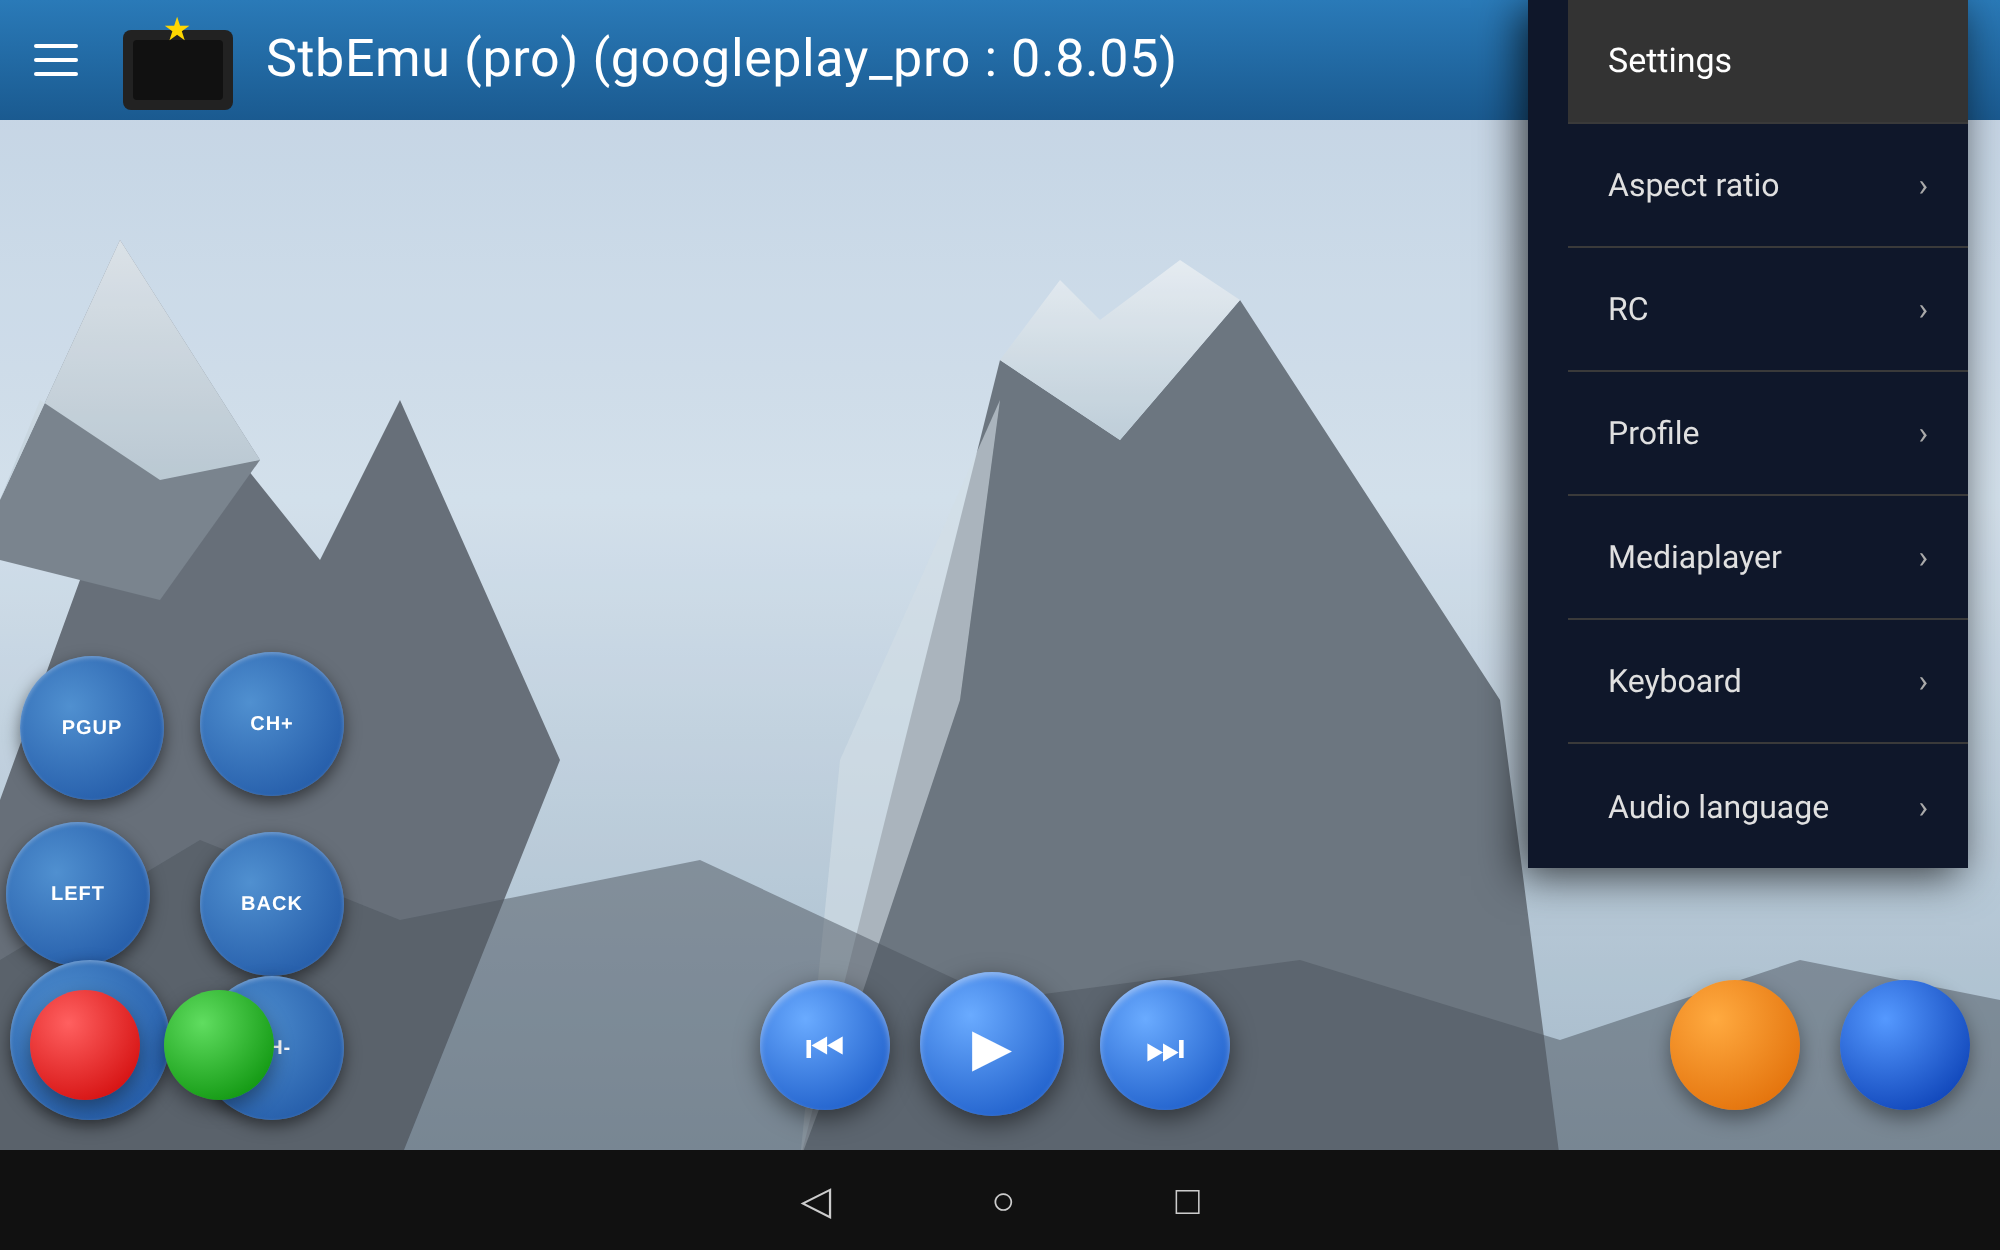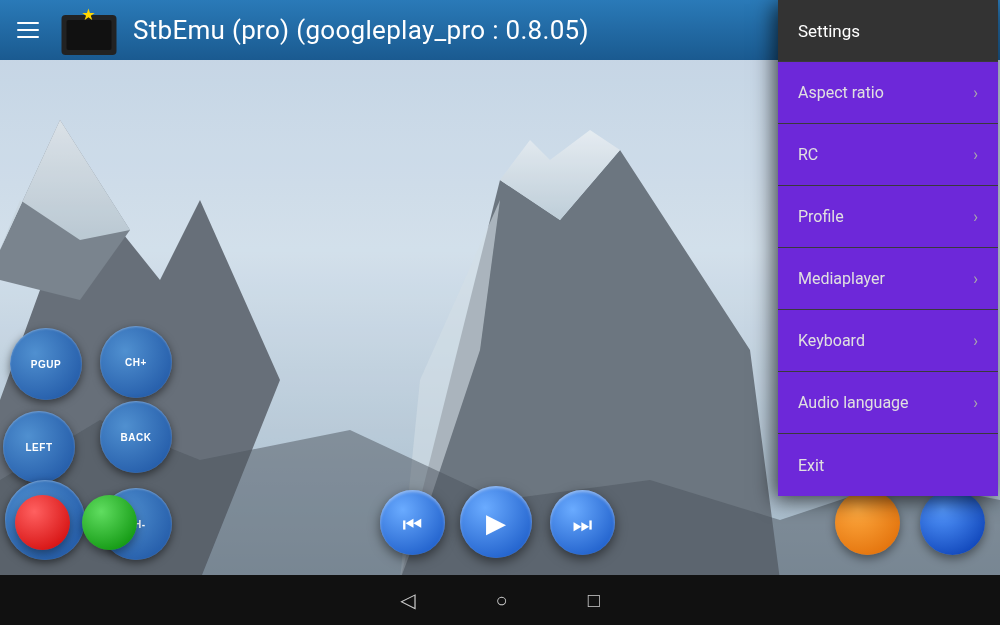--- a/index.html
+++ b/index.html
@@ -154,21 +154,21 @@
       cursor: pointer;
       pointer-events: all;
       box-shadow: 0 3px 8px rgba(0,0,0,0.5), inset 0 1px 2px rgba(255,255,255,0.3);
       border: none;
       letter-spacing: 0.5px;
     }
 
     #btn-pgup   { width: 72px; height: 72px; bottom: 165px; left: 10px; }
     #btn-chplus { width: 72px; height: 72px; bottom: 167px; left: 100px; }
     #btn-left   { width: 72px; height: 72px; bottom: 82px;  left: 3px; }
-    #btn-back   { width: 72px; height: 72px; bottom: 92px;  left: 100px; }
+    #btn-back   { width: 72px; height: 72px; bottom: 77px;  left: 100px; }
     #btn-pgdown { width: 80px; height: 80px; bottom: 5px;   left: 5px; font-size: 10px; }
     #btn-chminus{ width: 72px; height: 72px; bottom: 5px;   left: 100px; }
 
     
     .media-btn {
       position: absolute;
       border-radius: 50%;
       pointer-events: all;
       cursor: pointer;
     }
@@ -230,25 +230,26 @@
       border-radius: 50%;
       pointer-events: all;
       cursor: pointer;
       box-shadow: 0 4px 10px rgba(0,0,0,0.4);
     }
 
     
     #dropdown-menu {
       position: absolute;
       top: 0;
-      right: 2px;
+      right: 16px;
       width: 220px;
-      background: #6d28d9;
+      background: #0f172a;
       z-index: 20;
       box-shadow: -4px 4px 20px rgba(0,0,0,0.7);
+      padding-left: 20px;
     }
 
     .menu-item {
       display: flex;
       align-items: center;
       justify-content: space-between;
       padding: 0 20px;
       height: 62px;
       color: #e0e0e0;
       font-size: 16px;
@@ -374,22 +375,19 @@
       <span class="chevron">›</span>
     </div>
     <div class="menu-item">
       <span>Keyboard</span>
       <span class="chevron">›</span>
     </div>
     <div class="menu-item">
       <span>Audio language</span>
       <span class="chevron">›</span>
     </div>
-    <div class="menu-item">
-      <span>Exit</span>
-    </div>
   </div>
 
 <div id="android-nav">
   <span class="nav-btn">◁</span>
   <span class="nav-btn">○</span>
   <span class="nav-btn">□</span>
 </div>
 
 </body></html>

